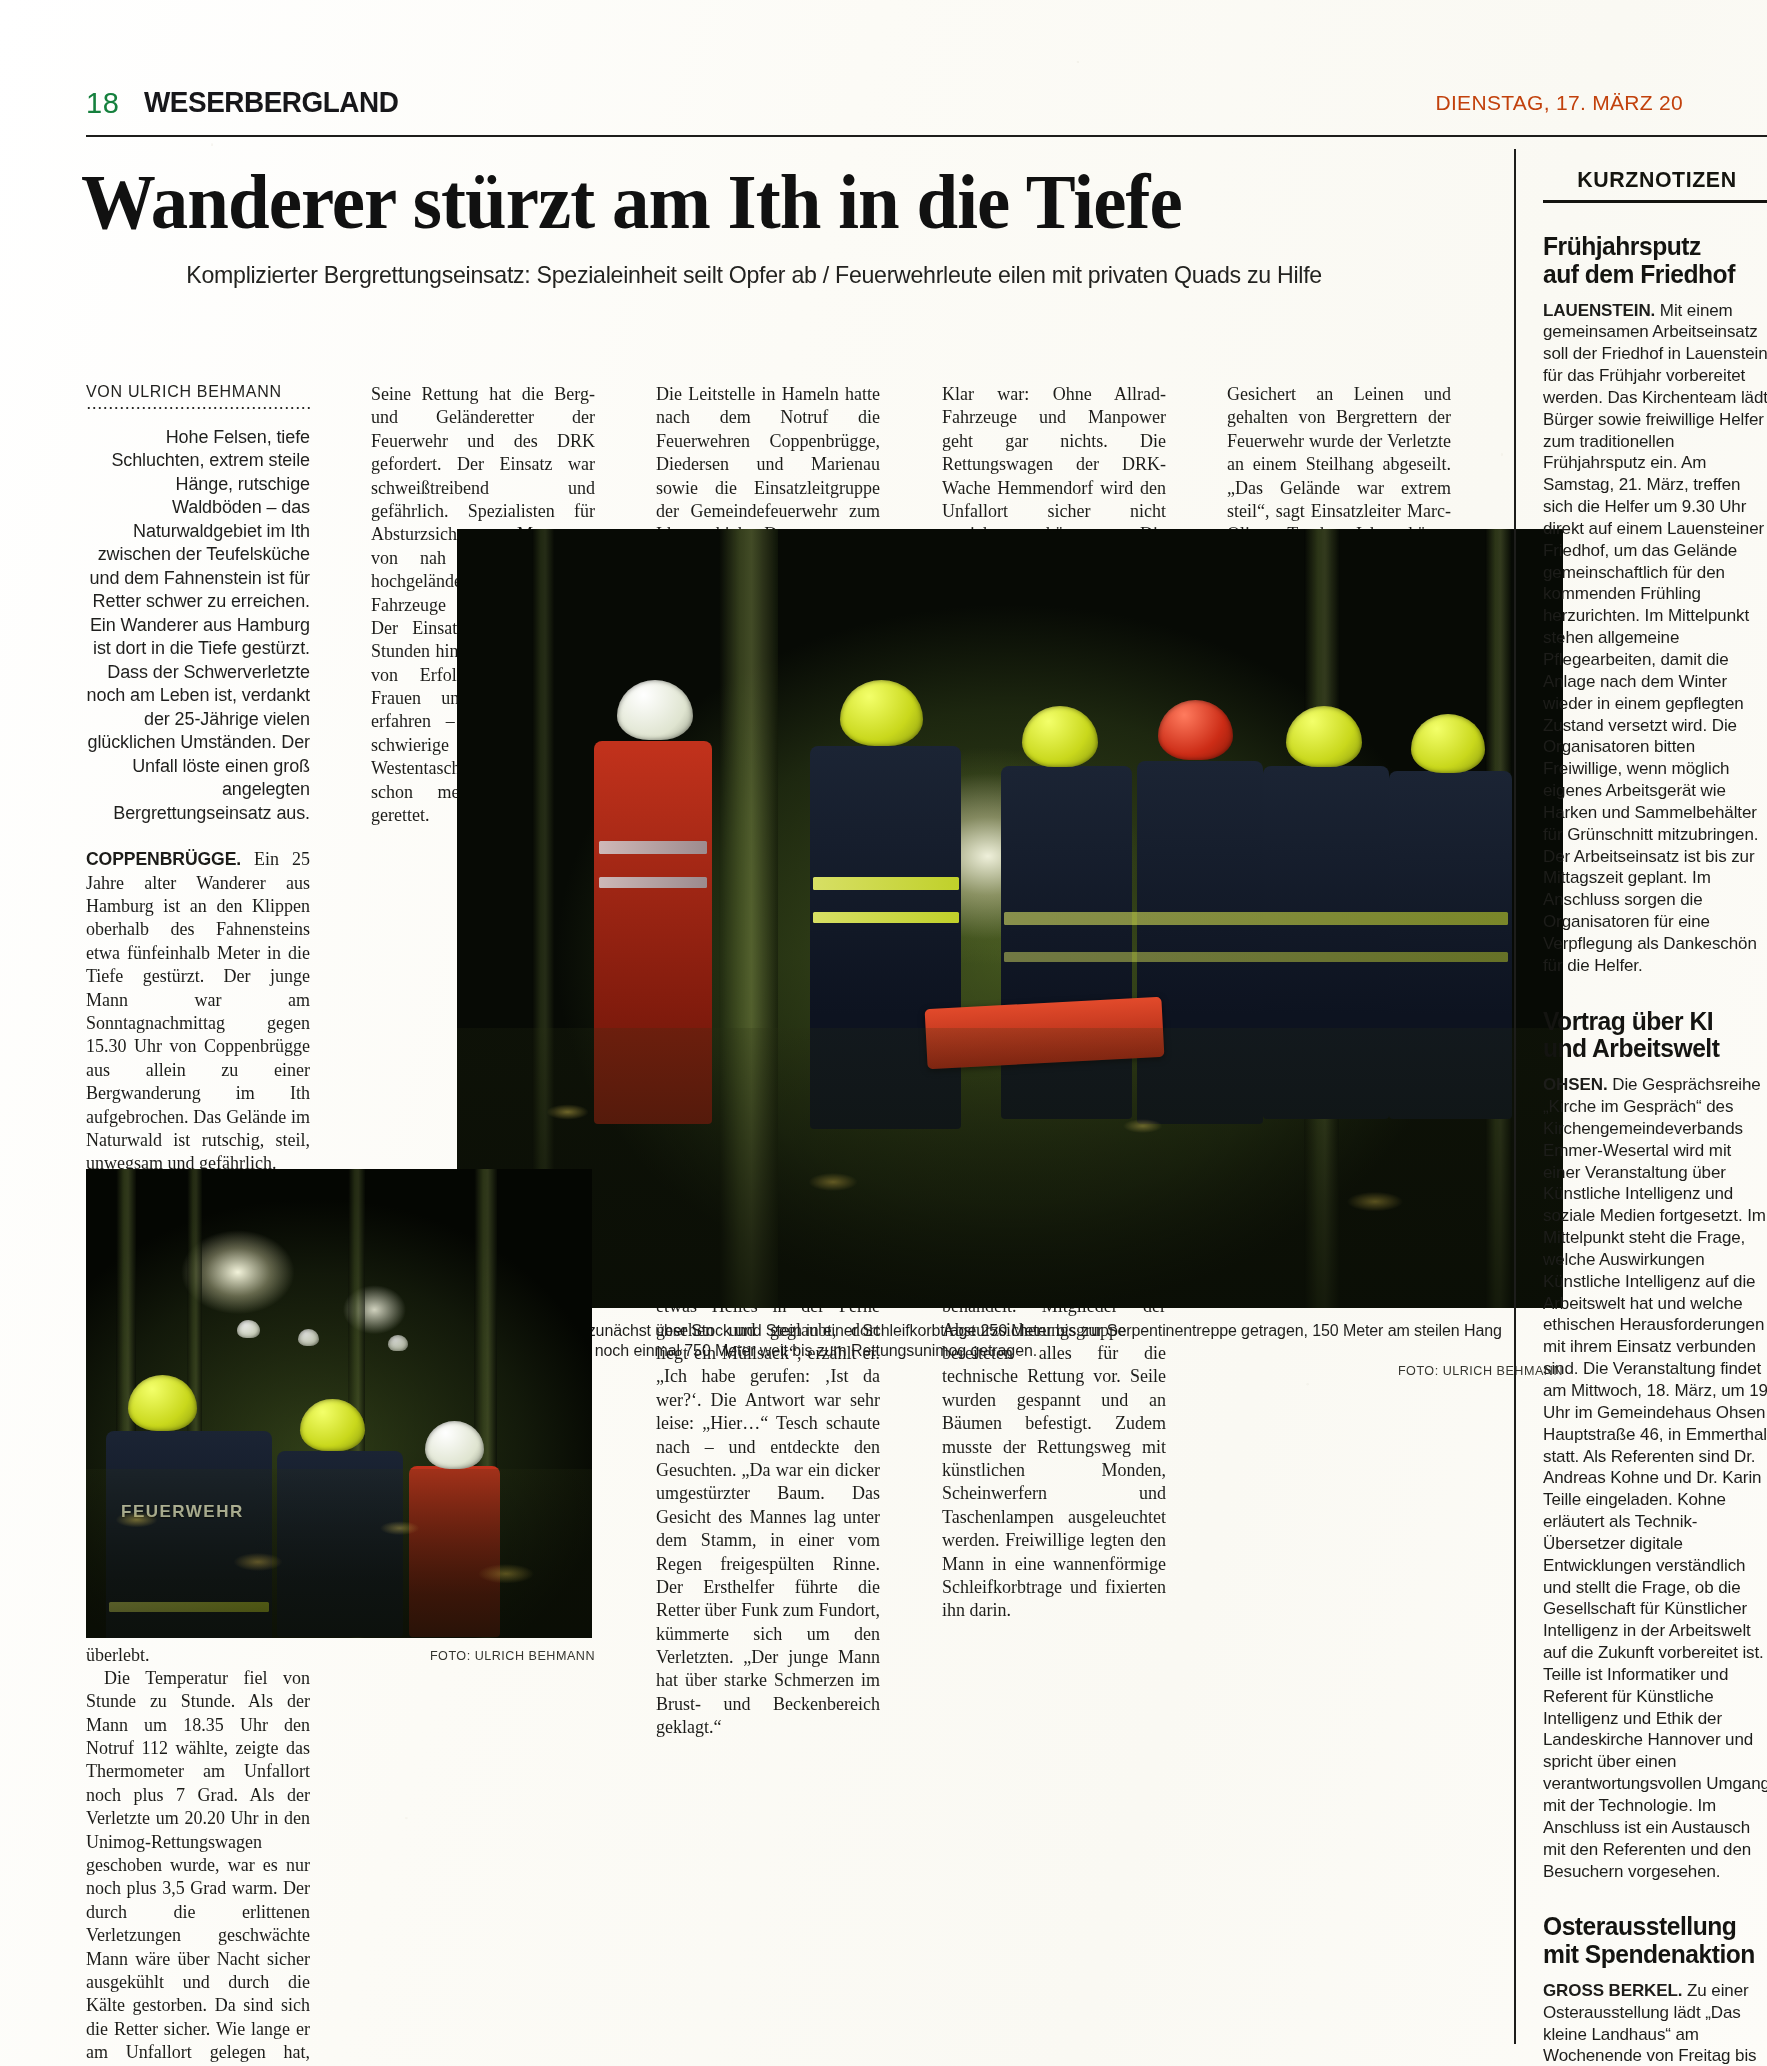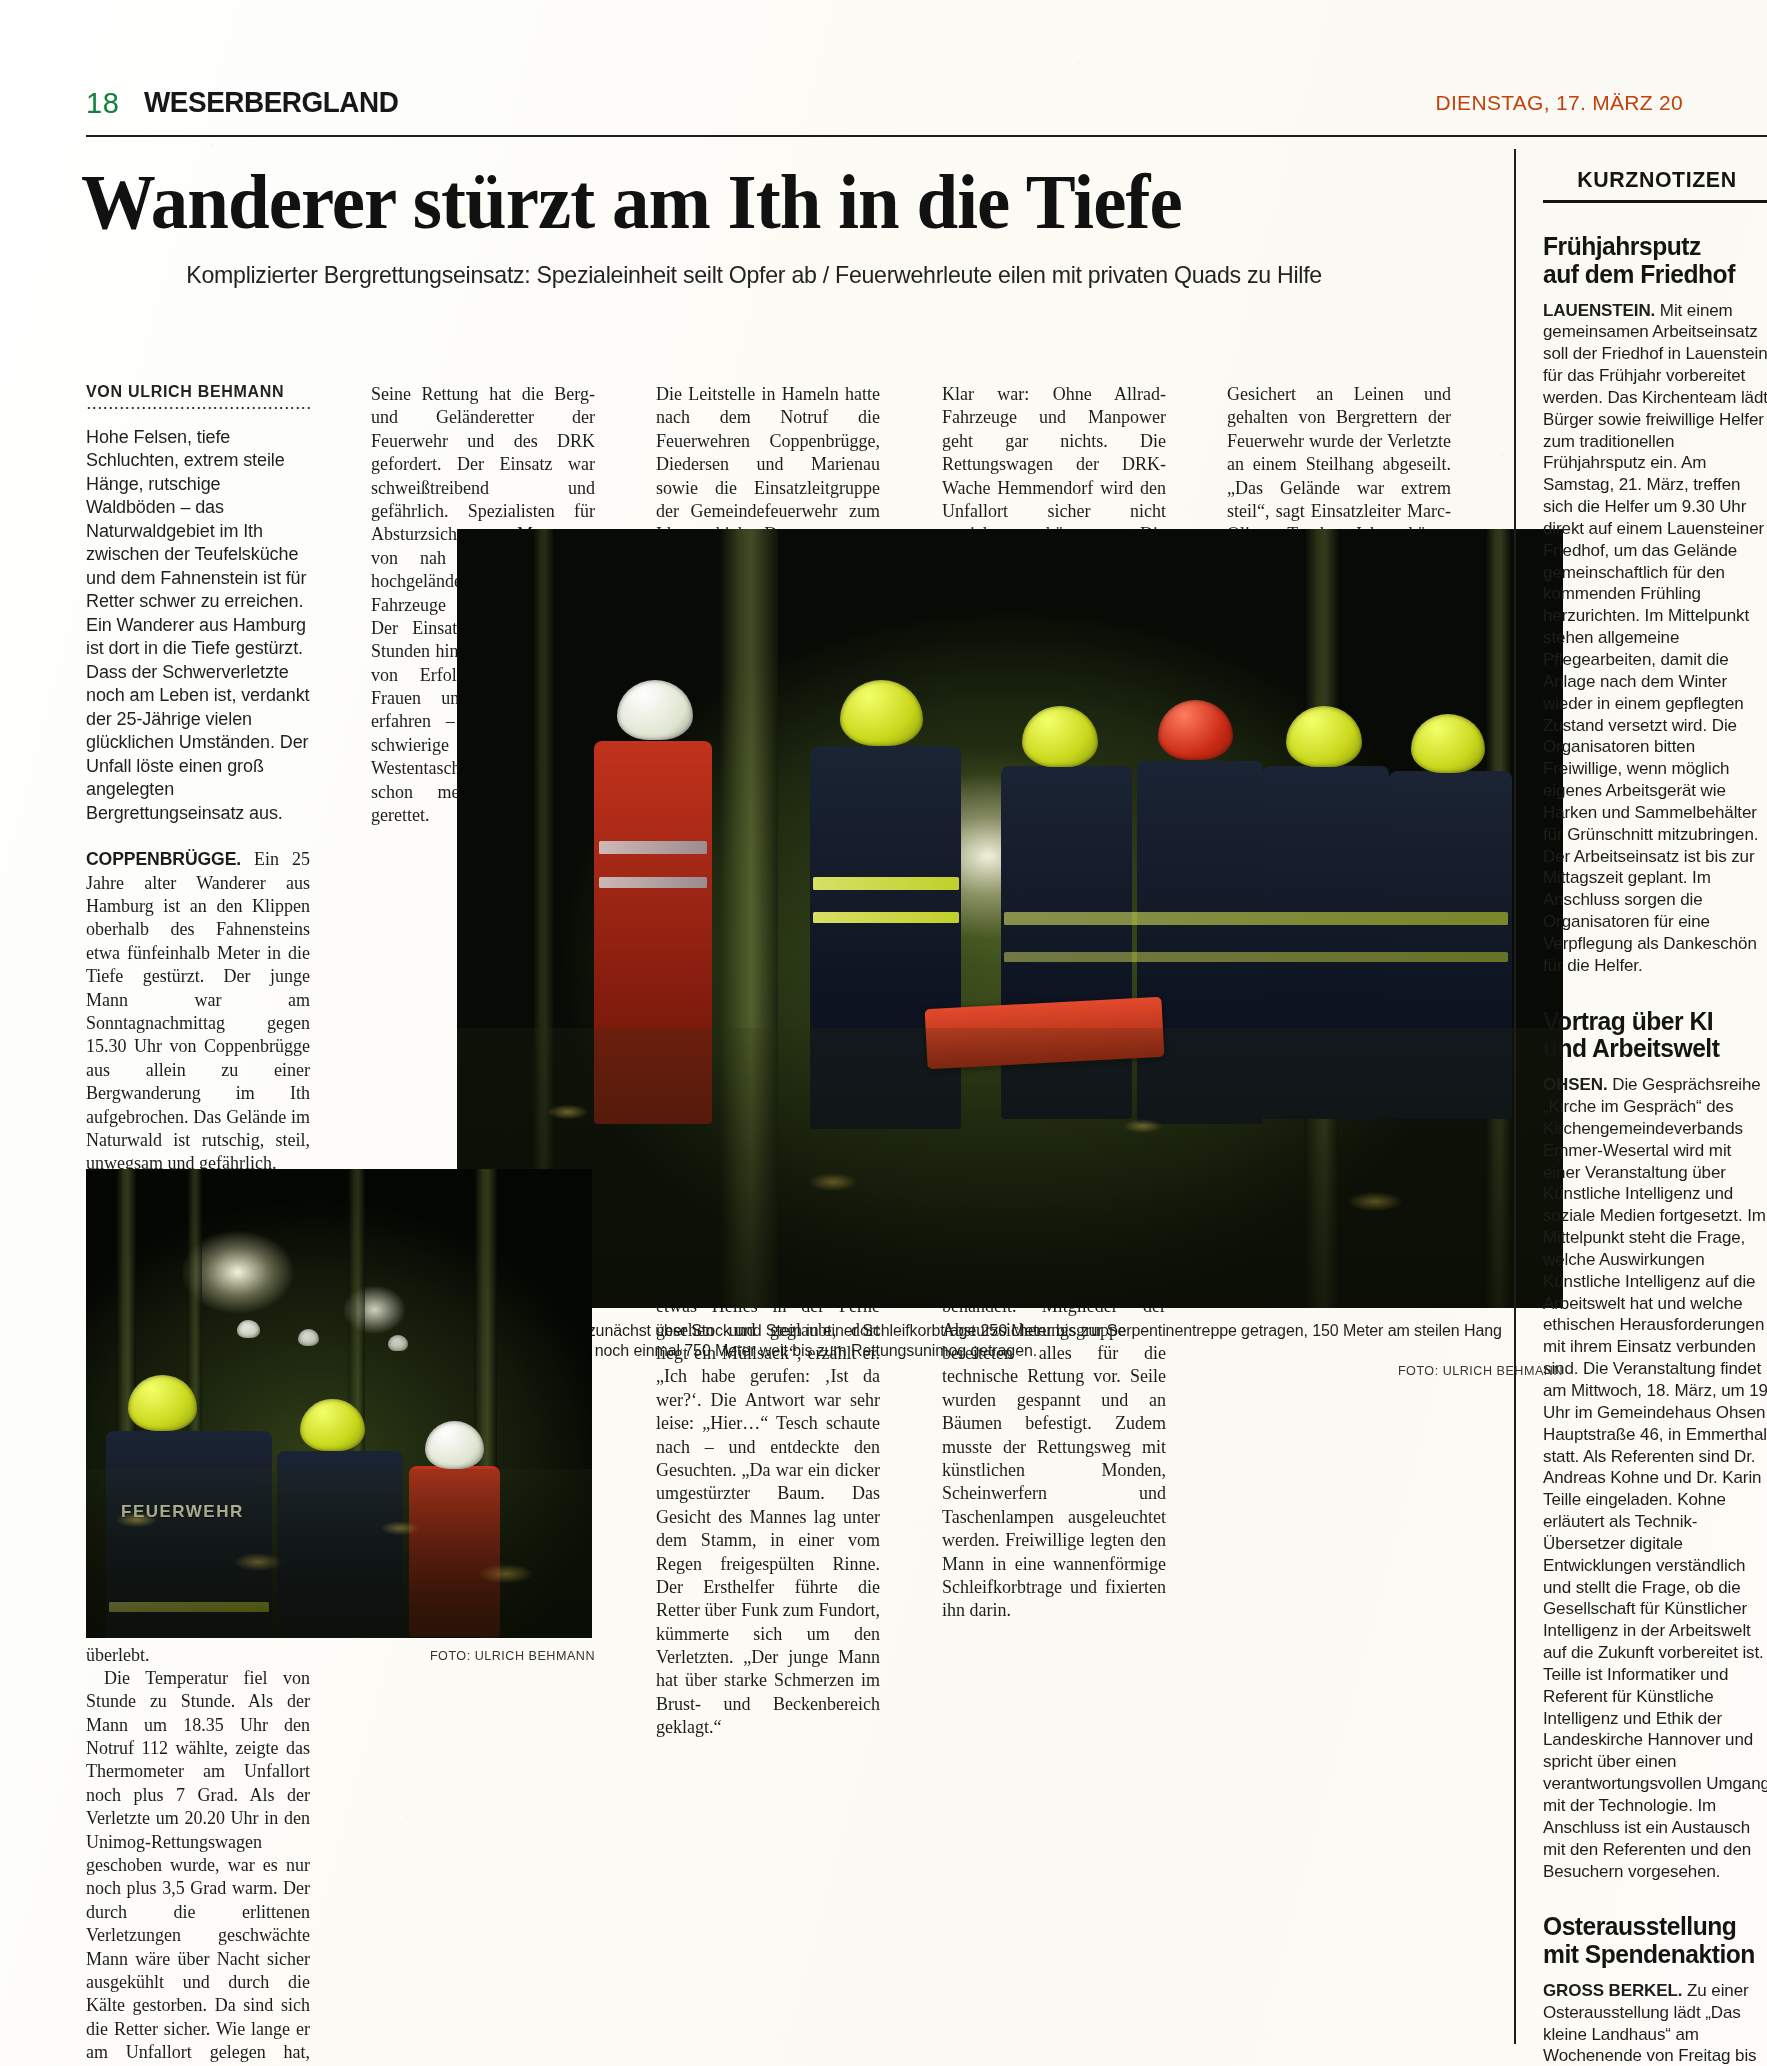--- a/index.html
+++ b/index.html
@@ -79,33 +79,33 @@
   }
   .col{
     position:absolute;top:0;width:224px;
   }
   .c1{left:0;}
   .c2{left:285px;}
   .c3{left:570px;}
   .c4{left:856px;}
   .c5{left:1141px;}
   .byline{
-    font-size:16px;letter-spacing:0.7px;font-weight:700;color:#232320;
+    font-size:16px;letter-spacing:0.7px;font-weight:400;color:#232320;
     white-space:nowrap;
   }
   .byline-rule{
     margin:6px 0 17px 0;height:2px;width:224px;
     background-image:radial-gradient(circle, #2a2a27 0.8px, transparent 1px);
     background-size:5.5px 2px;background-repeat:repeat-x;
   }
   .lead{
     font-size:18px;line-height:1.305;color:#1f1f1d;
     letter-spacing:-0.1px;
     margin:1px 0 23px 0;
-    text-align:left;
+    text-align:right;
     font-weight:400;
   }
   p.body{
     font-family:"Liberation Serif", serif;
     font-size:18px;line-height:1.30;
     text-align:justify;
     margin:0;
     text-indent:0;
     color:#1c1c19;
     hyphens:auto;

